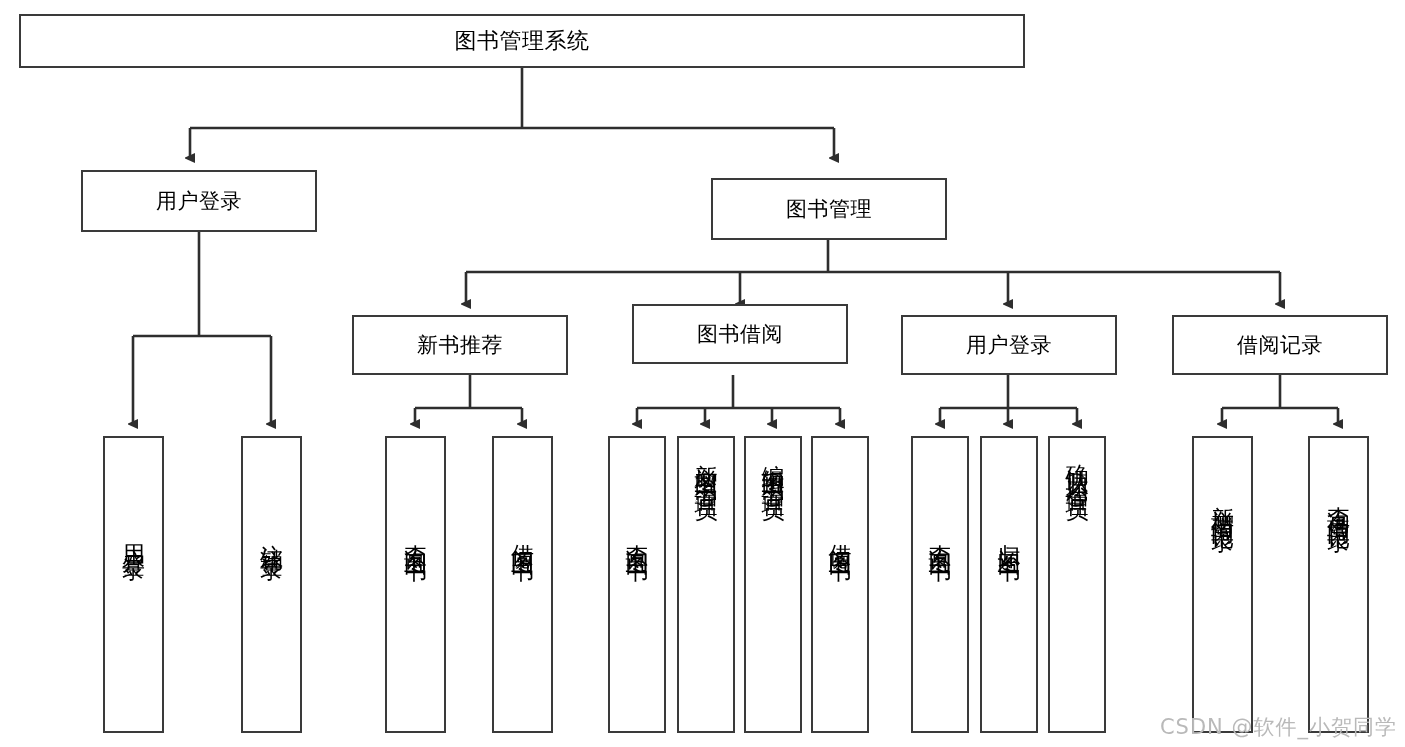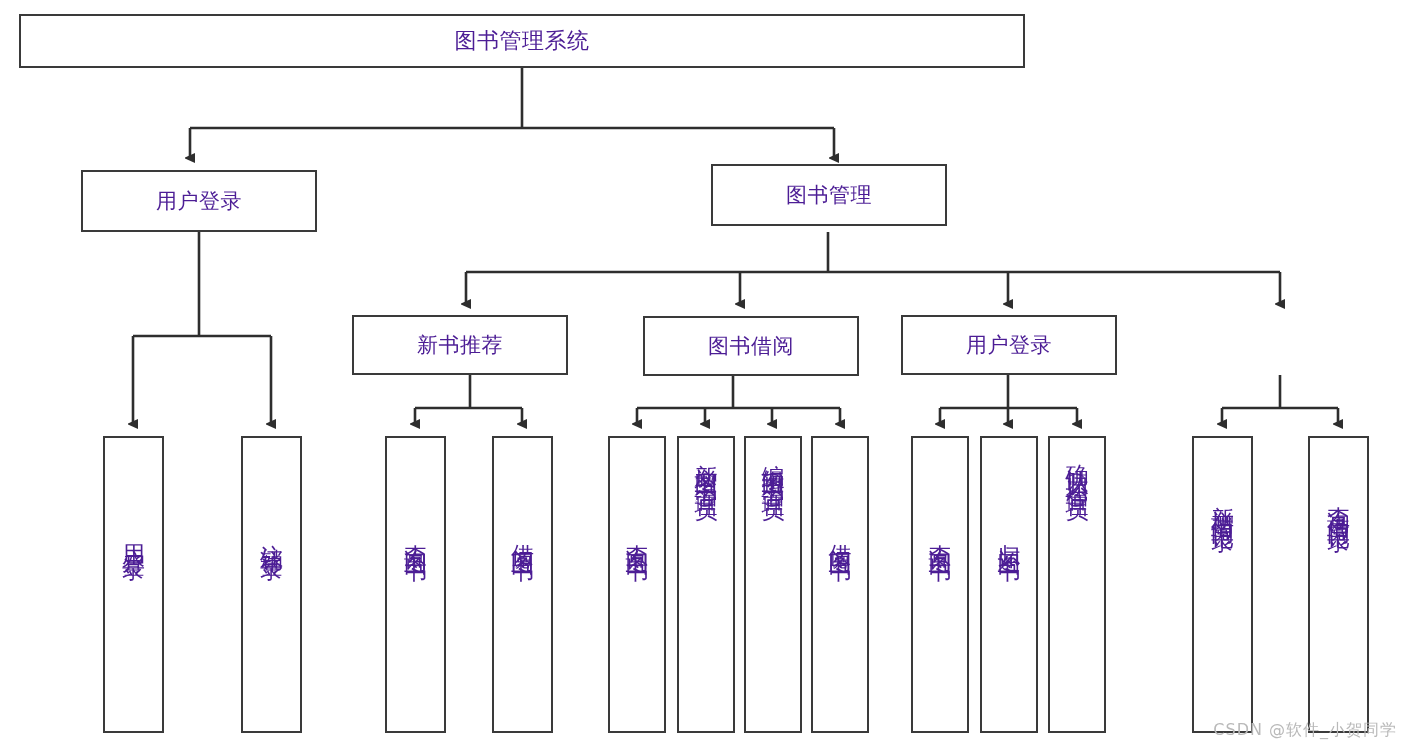--- a/index.html
+++ b/index.html
@@ -26,21 +26,21 @@
     pointer-events: none;
   }
   .node {
     position: absolute;
     box-sizing: border-box;
     background: #ffffff;
     border: 2px solid #3a3a3a;
     display: flex;
     align-items: center;
     justify-content: center;
-    color: #4c1d95;
+    color: #000000;
   }
   .node .label {
     display: block;
     text-align: center;
     line-height: 1.18;
     white-space: nowrap;
   }
   
   .node.horiz .label {
     font-size: 21px;
@@ -64,21 +64,21 @@
     white-space: nowrap;
   }
   .node.leaf.mid .label { margin-top: 88px; }
   .node.leaf.tall .label { margin-top: 8px; }
   .node.leaf.semi .label { margin-top: 50px; }
 
   .watermark {
     position: absolute;
     right: 8px;
     bottom: 6px;
-    font-size: 16px;
+    font-size: 21px;
     color: #b9b9b9;
     letter-spacing: 1px;
     white-space: nowrap;
     font-family: "DejaVu Sans", "Liberation Sans", sans-serif;
   }
 </style>
 </head>
 <body>
 
 <div id="canvas">
@@ -133,33 +133,36 @@
     </g>
   </svg>
 
   <div class="node horiz root" style="left:19px; top:14px; width:1006px; height:54px;">
     <span class="label">图书管理系统</span>
   </div>
 
   <div class="node horiz" style="left:81px; top:170px; width:236px; height:62px;">
     <span class="label">用户登录</span>
   </div>
-  <div class="node horiz" style="left:711px; top:164px; width:236px; height:62px;">
+  <div class="node horiz" style="left:711px; top:178px; width:236px; height:62px;">
     <span class="label">图书管理</span>
   </div>
 
   <div class="node horiz" style="left:352px; top:315px; width:216px; height:60px;">
     <span class="label">新书推荐</span>
   </div>
-  <div class="node horiz" style="left:632px; top:316px; width:216px; height:60px;margin-left:11px;">
+  <div class="node horiz" style="left:632px; top:304px; width:216px; height:60px;">
     <span class="label">图书借阅</span>
   </div>
   <div class="node horiz" style="left:901px; top:315px; width:216px; height:60px;">
     <span class="label">用户登录</span>
   </div>
+  <div class="node horiz" style="left:1172px; top:315px; width:216px; height:60px;">
+    <span class="label">借阅记录</span>
+  </div>
 
   <div class="node leaf mid" style="left:103px; top:436px; width:61px; height:297px;">
     <span class="label">用户登录</span>
   </div>
   <div class="node leaf mid" style="left:241px; top:436px; width:61px; height:297px;">
     <span class="label">注销登录</span>
   </div>
 
   <div class="node leaf mid" style="left:385px; top:436px; width:61px; height:297px;">
     <span class="label">查询图书</span>

